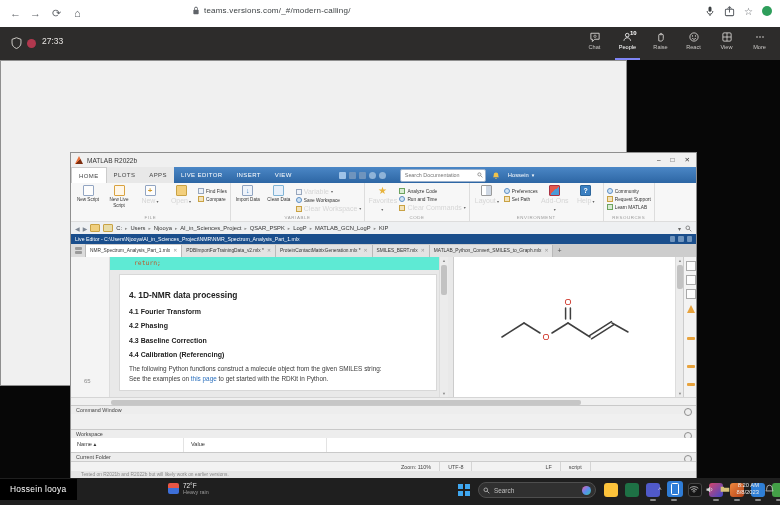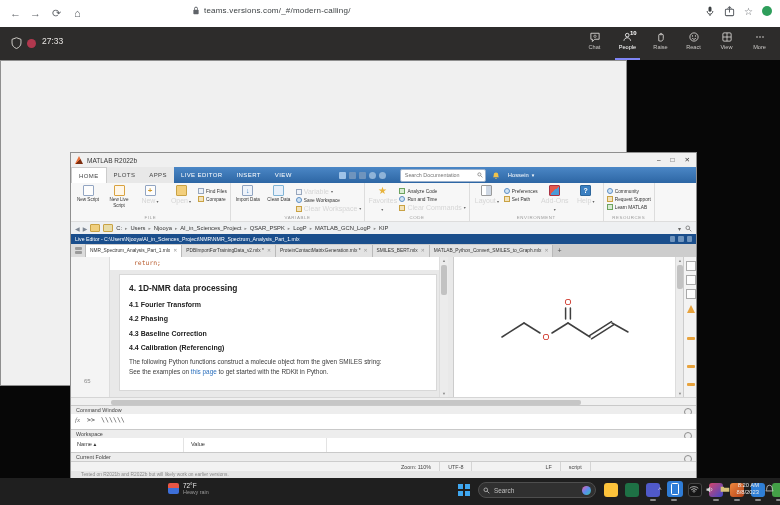--- a/index.html
+++ b/index.html
@@ -105,23 +105,23 @@
   .dgut{width:14px;height:13px;background:#dcdcdc;border-right:1px solid #b9b9b9;display:flex;flex-direction:column;align-items:center;justify-content:center;gap:1px;}
   .dgut i{width:7px;height:3px;background:#9b9b9b;border-radius:1px;}
   .dtab{font-size:4.8px;height:12px;line-height:12px;padding:0 4px;background:#e3e3e3;border-right:1px solid #b9b9b9;color:#333;white-space:nowrap;display:flex;align-items:center;gap:3px;}
   .dtab.active{background:#fff;}
   .dtab .x{color:#999;font-size:4.8px;}
   .dplus{font-size:7px;color:#555;padding:0 4px;line-height:12px;}
 
   .medit{left:0;top:104px;width:100%;height:140px;background:#e9e9e9;overflow:hidden;}
   .gutter{position:absolute;left:0;top:0;width:38px;height:140px;background:#f4f4f4;border-right:1px solid #ddd;}
   .lnum{position:absolute;left:13px;top:121px;font-size:6px;color:#8a8a8a;}
-  .retline{position:absolute;left:39px;top:0;width:337px;height:13px;background:#ffffff;}
+  .retline{position:absolute;left:39px;top:0;width:337px;height:13px;background:#5eead4;}
   .retcode{margin-left:24px;font-family:"DejaVu Sans Mono",monospace;font-size:6.4px;color:#b85c2e;line-height:13px;}
-  .card{position:absolute;left:48px;top:17px;width:318px;height:117px;background:#fff;border:1px solid #d8d8d8;box-sizing:border-box;padding:5px 9px;}
+  .card{position:absolute;left:48px;top:17px;width:318px;height:117px;background:#fff;border:1px solid #d8d8d8;box-sizing:border-box;padding:12px 9px;}
   .h4{font-size:8.4px;font-weight:bold;color:#222;margin-top:3px;}
   .sub{font-size:7px;font-weight:bold;color:#222;margin-top:7.5px;}
   .para{font-size:6.4px;color:#3c3c3c;margin-top:6px;line-height:1.6;}
   .link{color:#2a6fbd;}
   .vs1{position:absolute;left:368px;top:0;width:8px;height:140px;background:#ececec;border-left:1px solid #ddd;}
   .vs2{position:absolute;left:604px;top:0;width:8px;height:140px;background:#ececec;border-left:1px solid #ddd;}
   .varrow{position:absolute;left:1px;width:6px;font-size:4px;color:#888;text-align:center;}
   .vthumb{position:absolute;left:1px;width:6px;background:#c2c2c2;border-radius:2px;}
   .fig{position:absolute;left:382px;top:0;width:222px;height:140px;background:#fff;border-left:1px solid #ccc;}
   .strip{position:absolute;left:612px;top:0;width:15px;height:140px;background:#f3f3f3;border-left:1px solid #ccc;}
@@ -632,25 +632,20 @@
   </div>
 
   <div class="abs hscroll">
     <div class="hthumb"></div>
   </div>
 
   <div class="abs phead" style="top:252px">
     <span>Command Window</span>
     <span class="pcol"></span>
   </div>
-  <div class="abs cmdbody">
-    <span class="fx">fx</span>
-    <span class="prompt">&gt;&gt;</span>
-    <span class="cmdtxt">\\\\\\</span>
-  </div>
 
   <div class="abs phead" style="top:276px">
     <span>Workspace</span>
     <span class="pcol"></span>
   </div>
   <div class="abs wscols">
     <span class="c1">Name ▴</span>
     <span class="c2">Value</span>
     <span class="wsline" style="left:112px"></span>
     <span class="wsline" style="left:255px"></span>
@@ -721,13 +716,14 @@
     </svg>
     <div class="clock">
       <div>8:20 AM</div>
       <div>8/8/2023</div>
     </div>
     <svg width="9" height="10" viewBox="0 0 12 13">
       <path d="M6 1.5a3.6 3.6 0 013.6 3.6c0 2.6.8 3.4 1.3 4H1.1c.5-.6 1.3-1.4 1.3-4A3.6 3.6 0 016 1.5z" fill="none" stroke="#d6d6d6" stroke-width="1"></path>
     </svg>
   </div>
 
+  <div class="abs presenter">Hossein looya</div>
 </div>
 
 </body></html>

